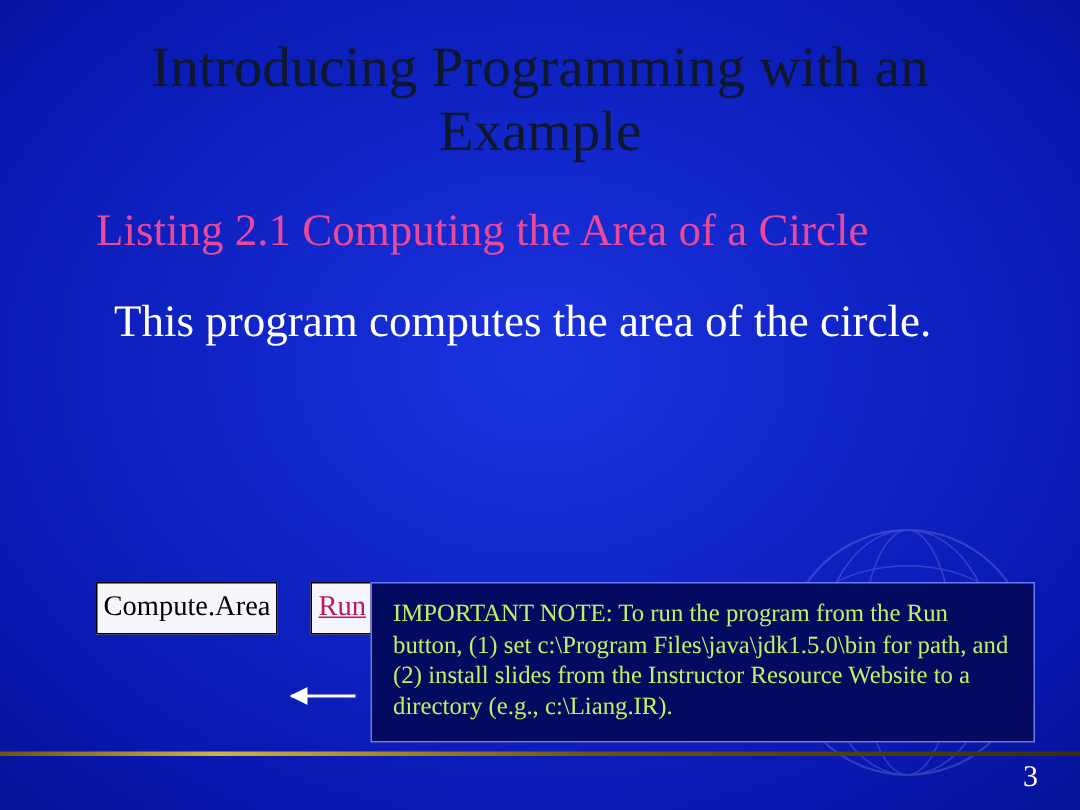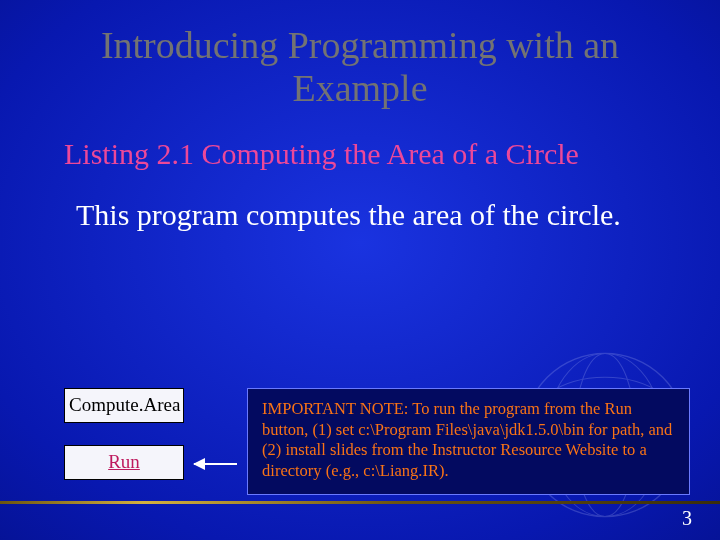--- a/index.html
+++ b/index.html
@@ -6,21 +6,21 @@
   html, body { width: 720px; height: 540px; overflow: hidden; }
   body {
     font-family: "Times New Roman", Times, serif;
     background: radial-gradient(ellipse 900px 700px at 50% 45%, #1a33e0 0%, #0818b0 45%, #020a70 80%, #000550 100%);
     position: relative;
     color: #000;
   }
   .title {
     text-align: center;
     font-size: 38px;
-    color: #737373;
+    color: #0f172a;
     padding: 24px 40px 0 40px;
     line-height: 1.12;
     font-weight: normal;
   }
   .subtitle {
     font-size: 30px;
     color: #ec4899;
     padding: 28px 60px 0 64px;
     line-height: 1.15;
   }
@@ -34,21 +34,21 @@
     position: absolute;
     left: 64px;
     right: 30px;
     top: 388px;
     display: flex;
     align-items: flex-start;
     gap: 10px;
   }
   .buttons {
     display: flex;
-    flex-direction: column;
+    flex-direction: row;
     gap: 22px;
     width: 120px;
   }
   .btn {
     background: #f5f5fb;
     border: 1px solid #000;
     text-align: center;
     font-size: 19px;
     padding: 5px 4px 6px 4px;
     font-family: "Times New Roman", Times, serif;
@@ -68,21 +68,21 @@
     position: absolute;
     left: -1px;
     top: -5px;
     border-right: 12px solid #fff;
     border-top: 6px solid transparent;
     border-bottom: 6px solid transparent;
   }
   .note {
     background: #030a60;
     border: 1px solid #6a7aff;
-    color: #f97316;
+    color: #bef264;
     font-size: 16.5px;
     line-height: 1.25;
     padding: 10px 14px 12px 14px;
     width: 452px;
     font-family: "Times New Roman", Times, serif;
   }
   .pagenum {
     position: absolute;
     right: 28px;
     bottom: 10px;

